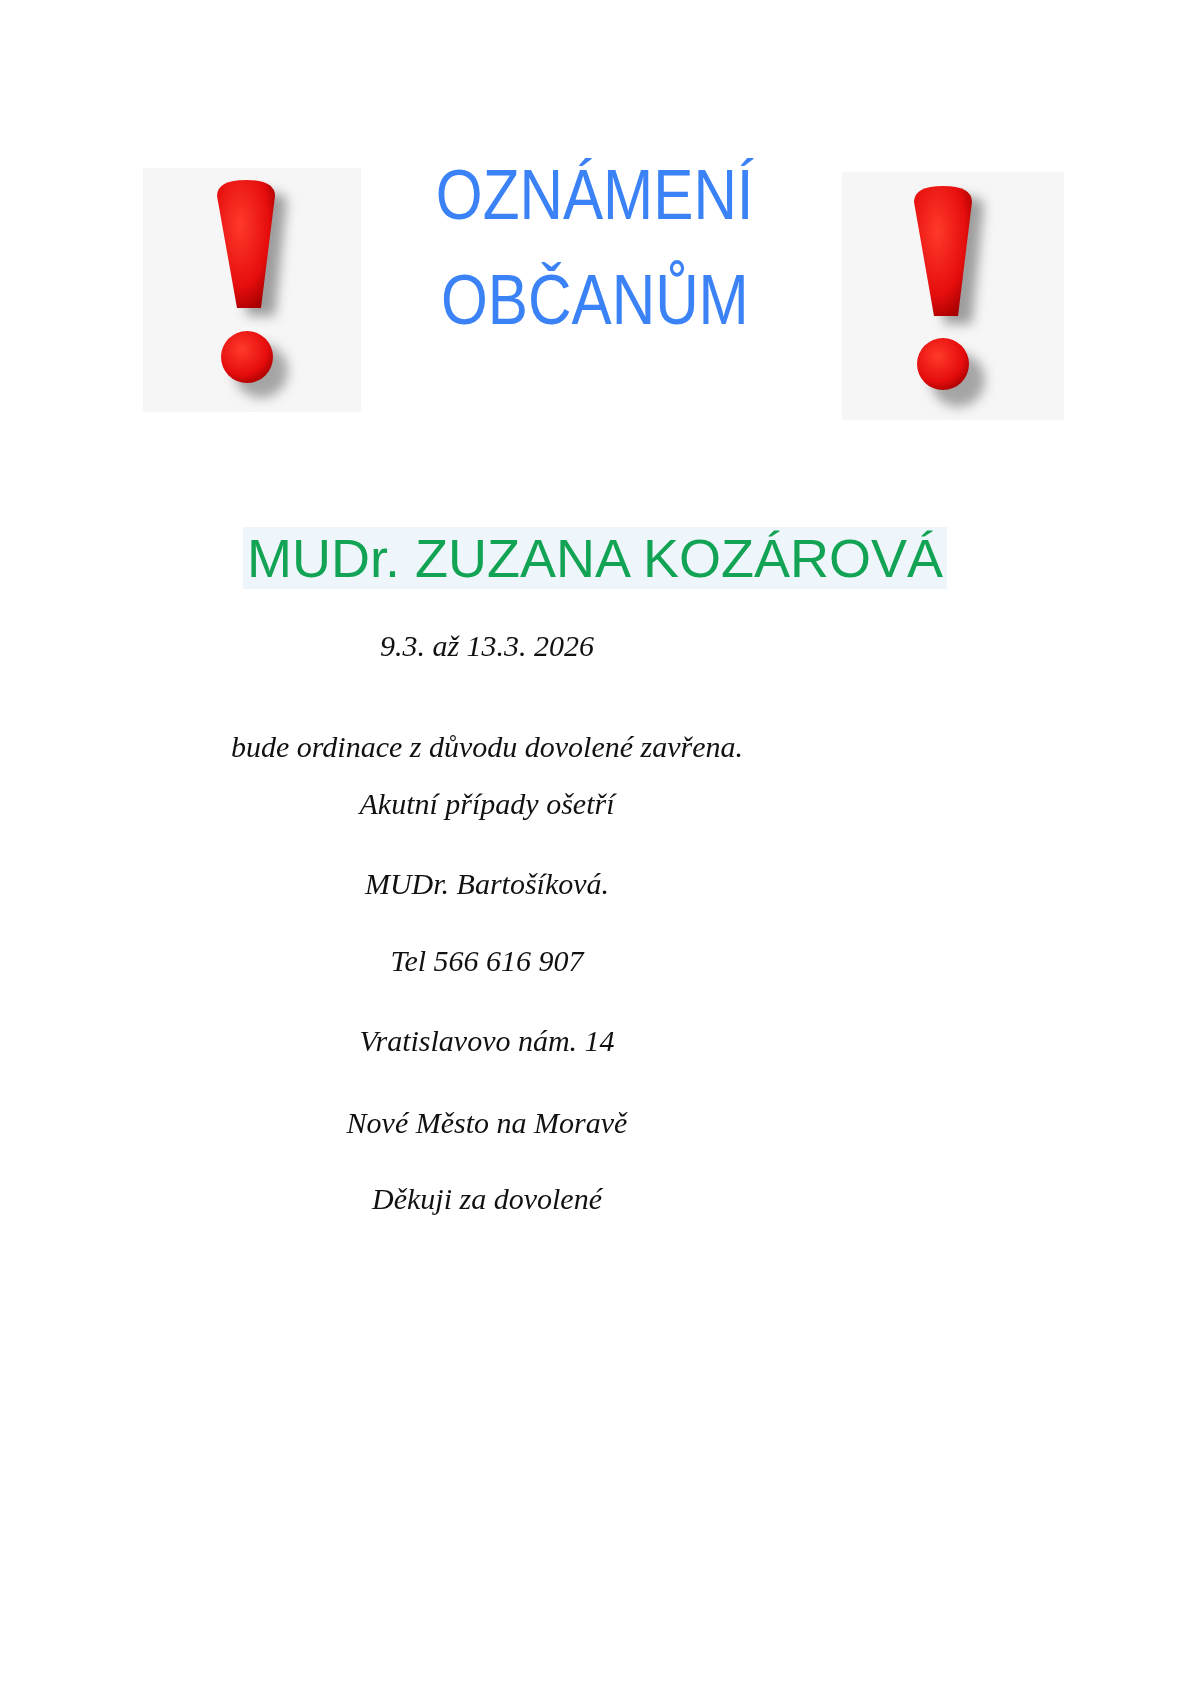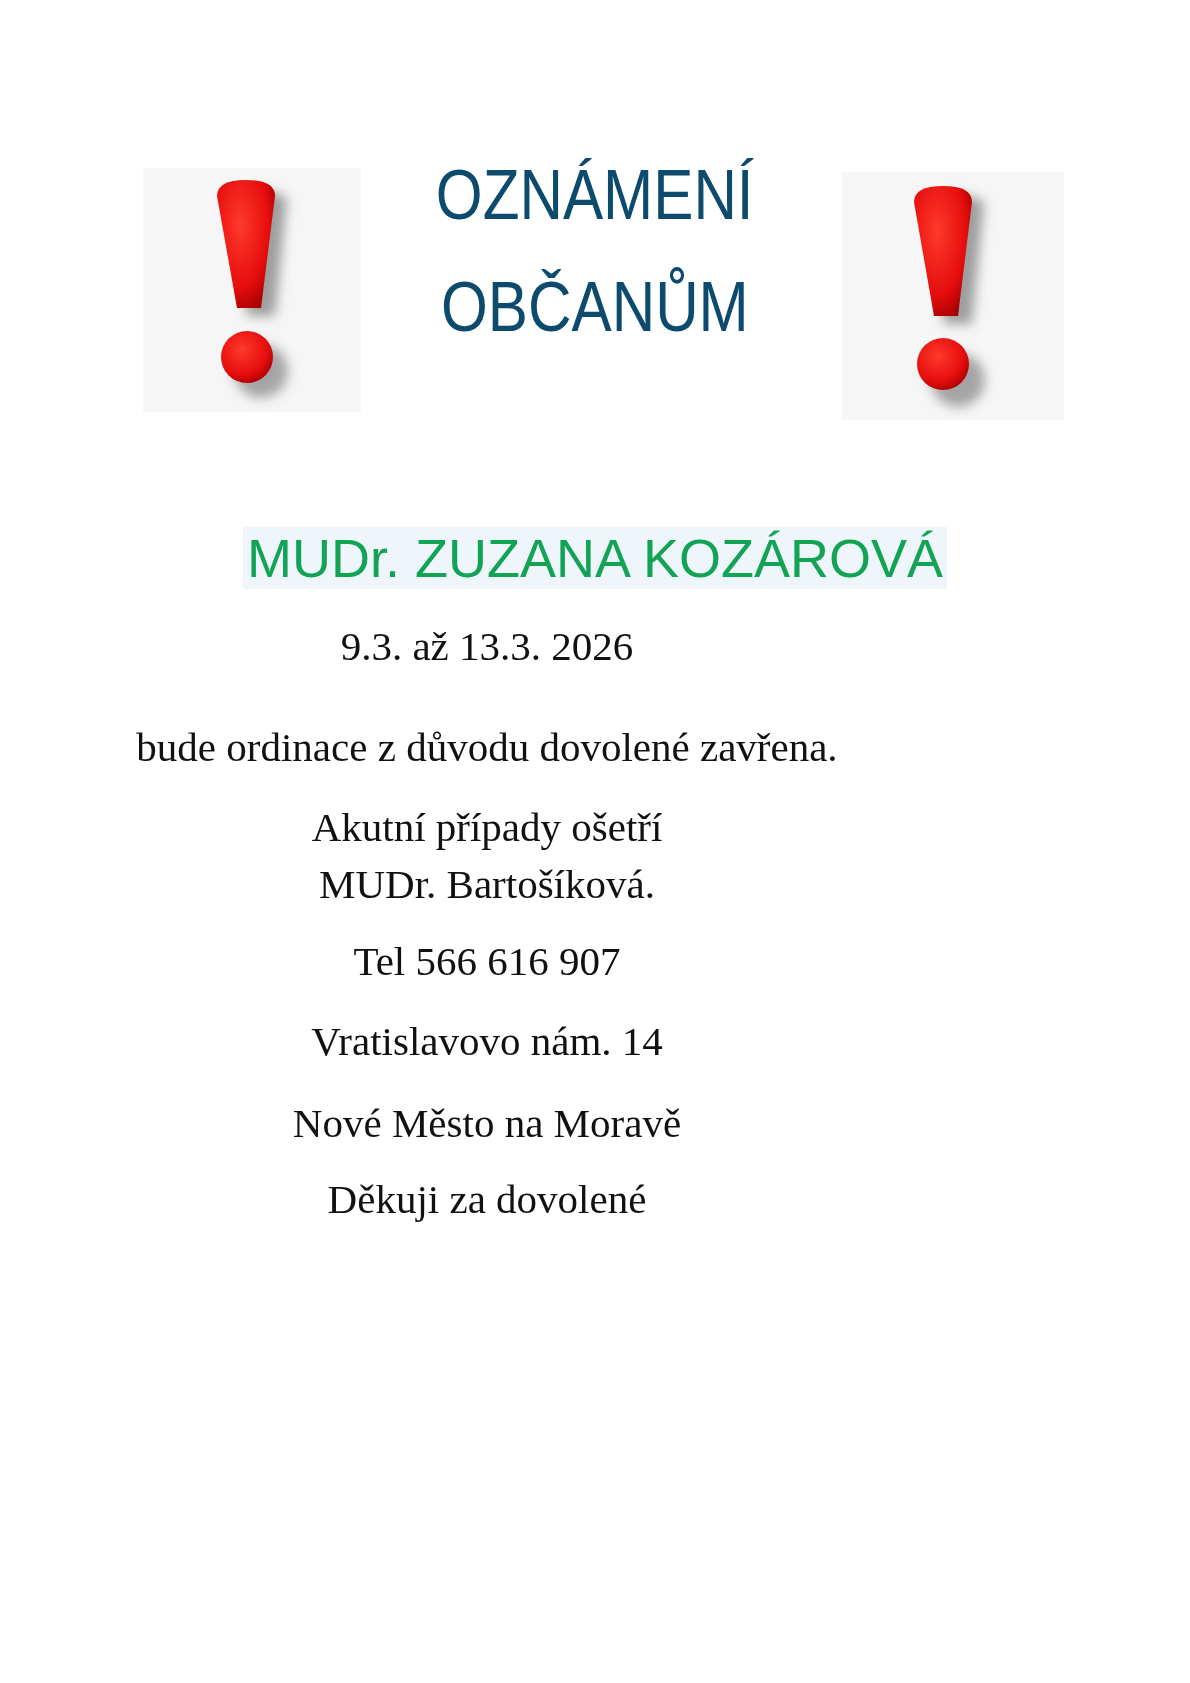--- a/index.html
+++ b/index.html
@@ -1,34 +1,34 @@
 <!DOCTYPE html>
 <html><head>
   <meta charset="utf-8">
   <style>
     html, body { margin: 0; padding: 0; background: #ffffff; }
     body { width: 1190px; height: 1683px; position: relative; overflow: hidden; }
     .img-box { position: absolute; background: #f6f6f6; }
     .title-line {
       position: absolute; left: 0; width: 1190px; text-align: center;
       font-family: "Liberation Sans", "DejaVu Sans", sans-serif;
-      color: #0c4a6e; font-size: 70px; line-height: 1; white-space: nowrap;
+      color: #3b82f6; font-size: 70px; line-height: 1; white-space: nowrap;
     }
     .title-line span { display: inline-block; transform: scaleX(0.86); transform-origin: center; }
     .name-wrap { position: absolute; left: 0; width: 1190px; text-align: center; }
     .name {
       display: inline-block; background: #eff6fb;
       font-family: "Liberation Sans", "DejaVu Sans", sans-serif;
       color: #12a454; font-size: 54px; line-height: 62px; padding: 0 4px;
       white-space: nowrap;
     }
     .body-line {
       position: absolute; left: 0; width: 974px; text-align: center;
       font-family: "Liberation Serif", "DejaVu Serif", serif;
-      color: #111111; font-size: 41px; line-height: 48px; white-space: nowrap;
+      color: #111111; font-size: 30px; line-height: 48px; white-space: nowrap; font-style: italic;
     }
   </style>
 </head>
 <body>
 
 <div class="img-box" style="left:143px; top:168px; width:218px; height:244px;">
   <svg width="218" height="244" viewBox="0 0 218 244">
     <defs>
       <radialGradient id="rg1" cx="40%" cy="35%" r="70%">
         <stop offset="0%" stop-color="#ff3a2a"></stop>
@@ -64,28 +64,28 @@
     <path d="M90,30 Q116,16 142,30 L130,152 L102,152 Z" fill="#555" opacity="0.55" filter="url(#blur2)"></path>
     <circle cx="116" cy="208" r="27" fill="#555" opacity="0.5" filter="url(#blur2)"></circle>
     <path d="M72,30 Q72,14 101,14 Q130,14 130,30 L116,144 L92,144 Z" fill="url(#rg2)"></path>
     <circle cx="101" cy="192" r="26" fill="url(#rg2)"></circle>
   </svg>
 </div>
 
 <div class="title-line" style="top:160px;">
   <span>OZNÁMENÍ</span>
 </div>
-<div class="title-line" style="top:265px;margin-top:7px;">
+<div class="title-line" style="top:265px;">
   <span>OBČANŮM</span>
 </div>
 
 <div class="name-wrap" style="top:527px;">
   <span class="name">MUDr. ZUZANA KOZÁROVÁ</span>
 </div>
 
 <div class="body-line" style="top:622px;">9.3. až 13.3. 2026</div>
 <div class="body-line" style="top:723px;">bude ordinace z důvodu dovolené zavřena.</div>
-<div class="body-line" style="top:780px;margin-top:23px;">Akutní případy ošetří</div>
+<div class="body-line" style="top:780px;">Akutní případy ošetří</div>
 <div class="body-line" style="top:860px;">MUDr. Bartošíková.</div>
 <div class="body-line" style="top:937px;">Tel 566 616 907</div>
 <div class="body-line" style="top:1017px;">Vratislavovo nám. 14</div>
 <div class="body-line" style="top:1080px;margin-top:19px;">Nové Město na Moravě</div>
 <div class="body-line" style="top:1175px;">Děkuji za dovolené</div>
 
 </body></html>

